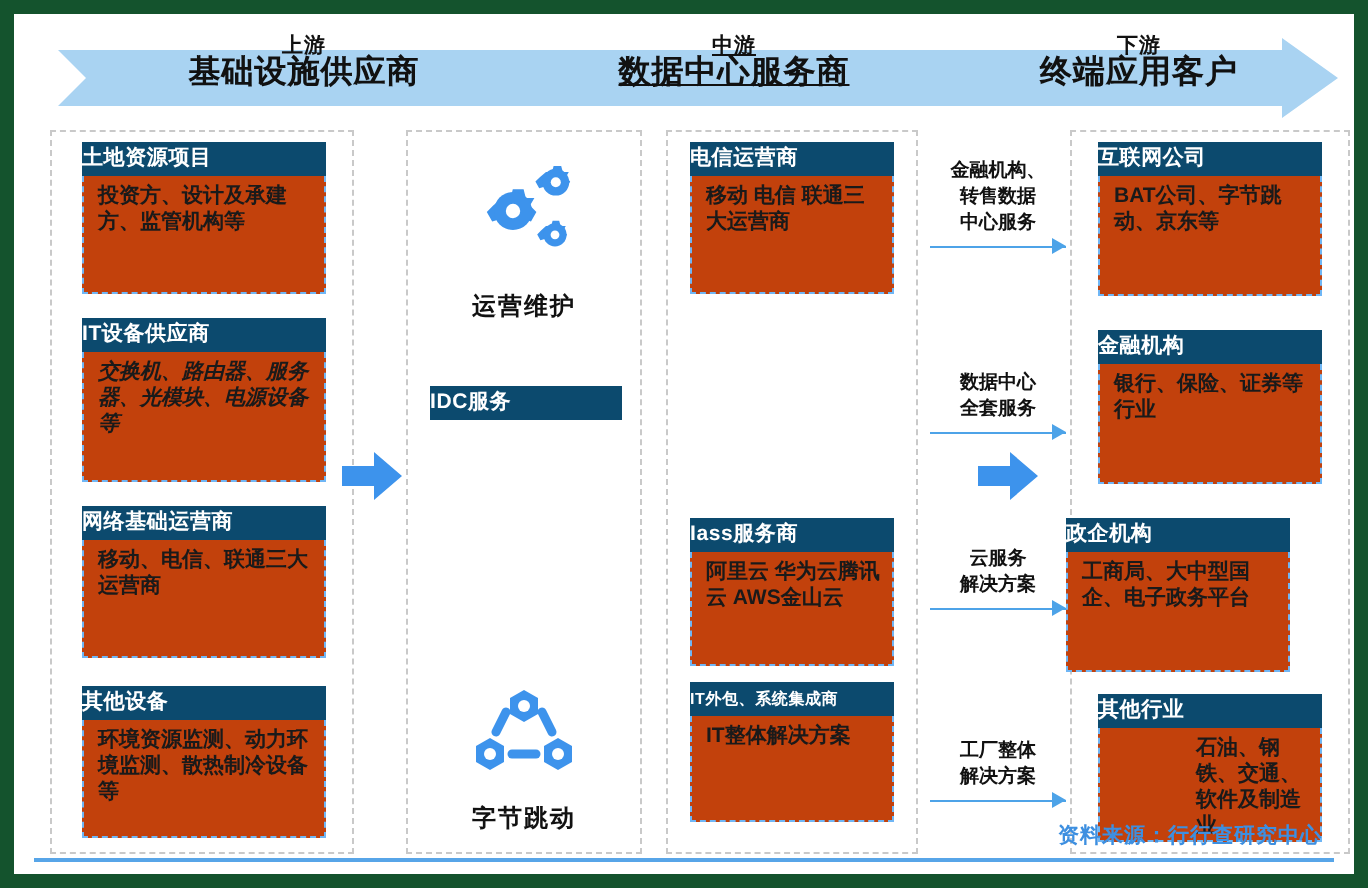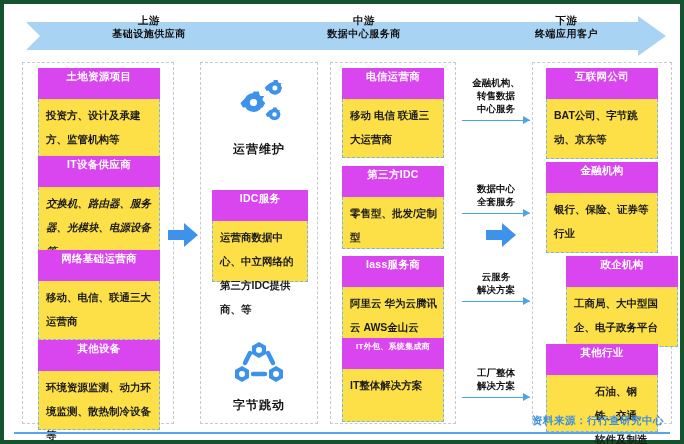--- a/index.html
+++ b/index.html
@@ -1,56 +1,56 @@
 <!DOCTYPE html>
 <html><head>
 <meta charset="utf-8">
 <style>
   html,body{margin:0;padding:0;}
   body{
     width:684px;height:444px;background:#ffffff;
     font-family:"Liberation Sans","DejaVu Sans",sans-serif;
     color:#1a1a1a;overflow:hidden;position:relative;
   }
-  #page{position:absolute;inset:0;border:4px solid #14532d;box-sizing:border-box;background:#fff;}
+  #page{position:absolute;inset:0;border:7px solid #14532d;box-sizing:border-box;background:#fff;}
 
   
   .banner{
     position:absolute;left:22px;top:12px;width:640px;height:40px;
     background:#a9d3f2;
     clip-path:polygon(0 6px, 612px 6px, 612px 0, 640px 20px, 612px 40px, 612px 34px, 0 34px, 14px 20px);
   }
   .banner-seg{
     position:absolute;top:10px;text-align:center;
     font-size:10.5px;font-weight:bold;color:#111;line-height:13px;
     letter-spacing:.5px;
   }
-  .banner-seg .l2{display:block;font-size:10px;}
+  .banner-seg .l2{display:block;font-size:16px;}
   #seg0{left:40px;width:210px;}
-  #seg1{left:250px;width:220px;}
+  #seg1{left:250px;width:220px;text-decoration:underline;}
   #seg2{left:470px;width:185px;}
 
   
   .col-box{position:absolute;border:1px dashed #c9c9c9;box-sizing:border-box;background:#fff;}
   #col-up{left:18px;top:58px;width:152px;height:362px;}
   #col-mid-a{left:196px;top:58px;width:118px;height:362px;}
   #col-mid-b{left:326px;top:58px;width:126px;height:362px;}
   #col-down{left:528px;top:58px;width:140px;height:362px;}
 
   
   .card{position:absolute;box-sizing:border-box;}
   .card-hd{
-    background:#d946ef;color:#fff;font-weight:bold;
-    font-size:10.5px;line-height:17px;height:31px;text-align:center;
+    background:#0c4a6e;color:#fff;font-weight:bold;
+    font-size:10.5px;line-height:17px;height:17px;text-align:left;
     letter-spacing:.3px;white-space:nowrap;overflow:hidden;
   }
   .card-hd.small{font-size:8px;}
   .card-bd{
-    border:1px dashed #6fb6f5;border-top:none;background:#fde047;
-    font-size:10.5px;line-height:24px;color:#1a1a1a;
+    border:1px dashed #6fb6f5;border-top:none;background:#c2410c;
+    font-size:10.5px;line-height:13px;color:#1a1a1a;
     padding:4px 6px 4px 7px;box-sizing:border-box;
     font-weight:bold;
   }
 
   
   #c-land{left:34px;top:64px;width:122px;}
   #c-land .card-bd{height:59px;}
   #c-it{left:34px;top:152px;width:122px;}
   #c-it .card-bd{height:65px;font-style:italic;}
   #c-net{left:34px;top:246px;width:122px;}
@@ -70,21 +70,21 @@
   #c-iaas{left:338px;top:252px;width:102px;}
   #c-iaas .card-bd{height:57px;}
   #c-itout{left:338px;top:334px;width:102px;}
   #c-itout .card-bd{height:53px;}
 
   
   #c-inet{left:542px;top:64px;width:112px;}
   #c-inet .card-bd{height:60px;}
   #c-fin{left:542px;top:158px;width:112px;}
   #c-fin .card-bd{height:60px;}
-  #c-gov{left:562px;top:252px;width:112px;}
+  #c-gov{left:526px;top:252px;width:112px;}
   #c-gov .card-bd{height:60px;}
   #c-ind{left:542px;top:340px;width:112px;}
   #c-ind .card-bd{height:57px;padding-left:48px;}
 
   
   .icon-block{position:absolute;text-align:center;width:118px;}
   .icon-block .cap{font-size:12px;font-weight:bold;color:#111;margin-top:3px;letter-spacing:1px;}
   #ib-ops{left:196px;top:74px;}
   #ib-out{left:196px;top:336px;}
 
@@ -180,21 +180,20 @@
         <path d="M44 32 l2.6 0 l0.7 -2.6 l3.3 0 l0.7 2.6 l2.6 0 l-1.3 2.3 l1.9 1.9 l-1.6 2.9 l-2.6 -0.7 l-1.6 2.1 l-3.3 0 l-1.6 -2.1 l-2.6 0.7 l-1.6 -2.9 l1.9 -1.9 Z"></path>
         <circle cx="48.5" cy="36.4" r="5.8"></circle>
         <circle cx="48.5" cy="36.4" r="2.2" fill="#fff"></circle>
       </g>
     </svg>
     <div class="cap">运营维护</div>
   </div>
 
   <div class="card" id="c-idc">
     <div class="card-hd">IDC服务</div>
-    <div class="card-bd">运营商数据中心、中立网络的第三方IDC提供商、等</div>
   </div>
 
   <div class="icon-block" id="ib-out">
     <svg width="58" height="50" viewBox="0 0 58 50">
       <g fill="none" stroke="#3d93ec" stroke-width="4.5" stroke-linecap="round">
         <path d="M20 13 L15 23"></path>
         <path d="M38 13 L43 23"></path>
         <path d="M23 34 L35 34"></path>
       </g>
       <g fill="#3d93ec">
@@ -208,24 +207,20 @@
         <circle cx="46" cy="34" r="3"></circle>
       </g>
     </svg>
     <div class="cap">字节跳动</div>
   </div>
 
   <div class="card" id="c-telecom">
     <div class="card-hd">电信运营商</div>
     <div class="card-bd">移动 电信 联通三大运营商</div>
   </div>
-  <div class="card" id="c-3rd">
-    <div class="card-hd">第三方IDC</div>
-    <div class="card-bd">零售型、批发/定制型</div>
-  </div>
   <div class="card" id="c-iaas">
     <div class="card-hd">Iass服务商</div>
     <div class="card-bd">阿里云 华为云腾讯云 AWS金山云</div>
   </div>
   <div class="card" id="c-itout">
     <div class="card-hd small">IT外包、系统集成商</div>
     <div class="card-bd">IT整体解决方案</div>
   </div>
 
   <div class="conn" id="cn0">

